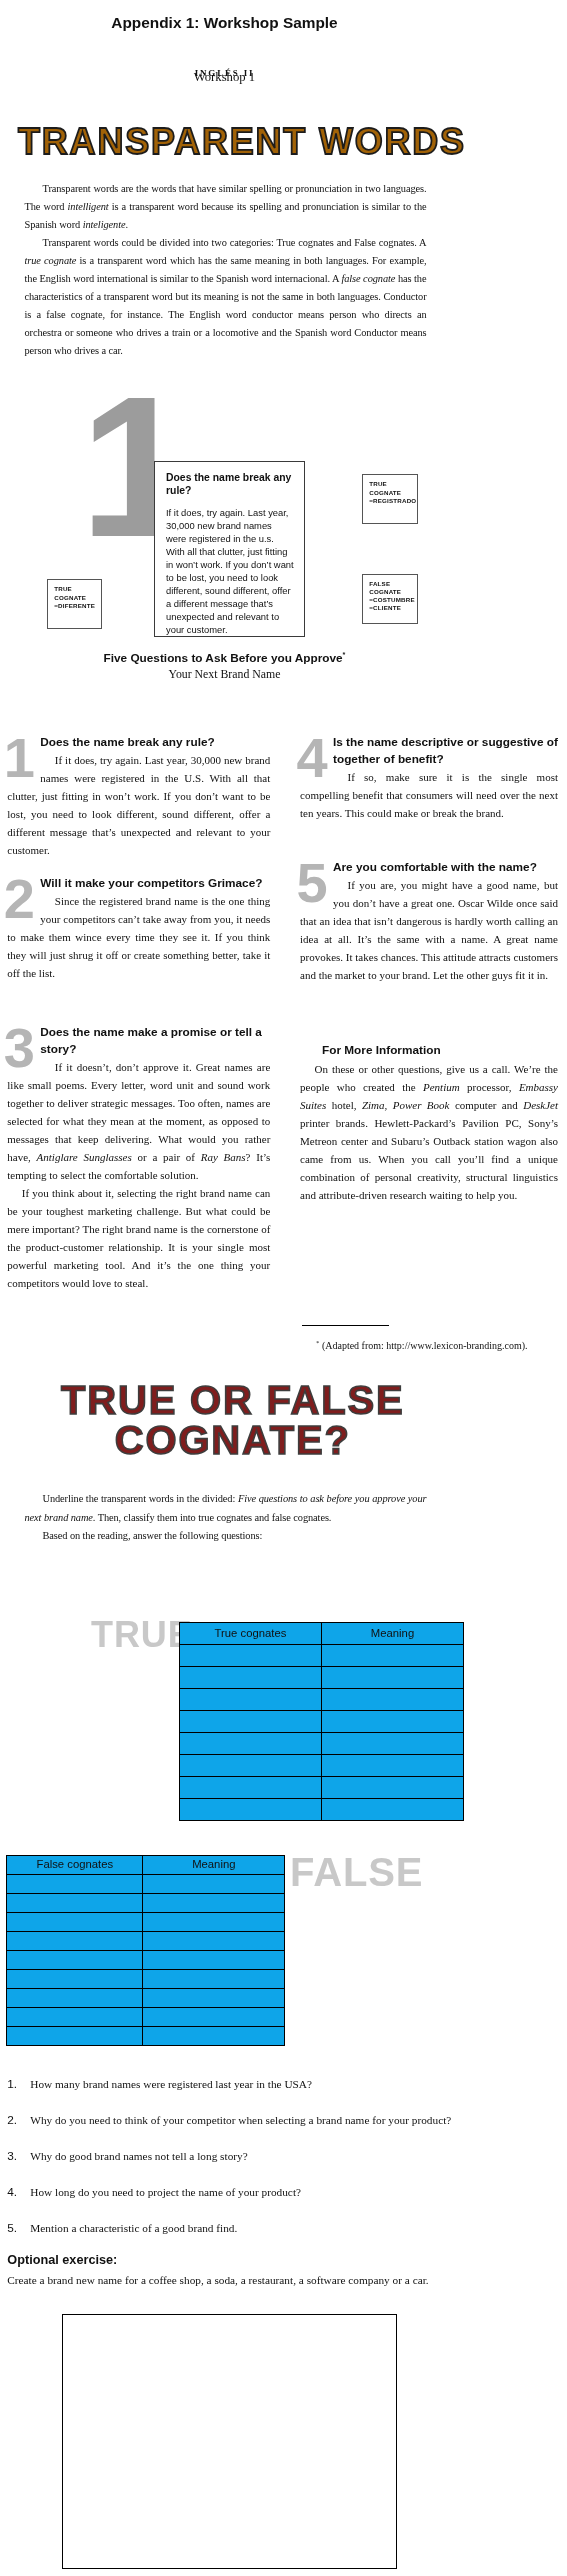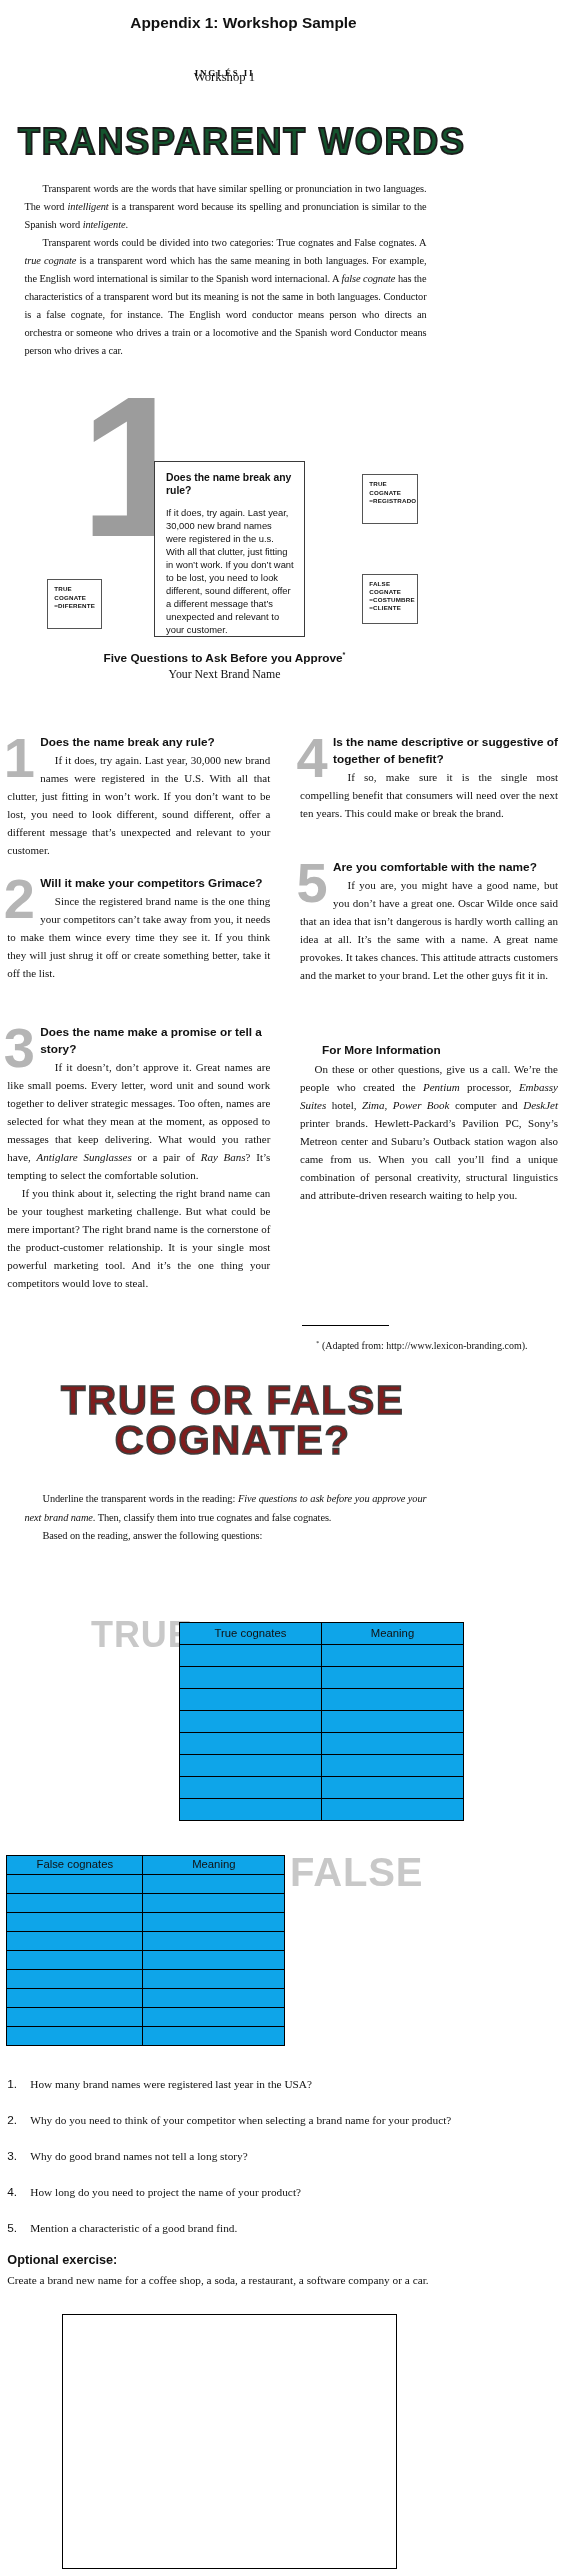--- a/index.html
+++ b/index.html
@@ -5,29 +5,29 @@
   html,body { margin:0; padding:0; background:#fff; }
   .page {
     position:relative; width:568px; height:2576px; background:#ffffff;
     font-family:"Liberation Serif", serif; color:#111; overflow:hidden;
   }
   .abs { position:absolute; }
   .center { text-align:center; }
   .sup { vertical-align:super; font-size:62%; }
 
   
-  .doc-title { top:12.7px; left:0; width:449px; font:700 15.4px/20px "Liberation Sans", sans-serif;margin-left:19px; }
+  .doc-title { top:12.7px; left:0; width:449px; font:700 15.4px/20px "Liberation Sans", sans-serif; }
   .course    { top:68px; left:0; width:449px; font:700 9px/11.8px "Liberation Serif", serif; letter-spacing:1.8px; }
   .workshop  { top:69px; left:0; width:449px; font:400 12.7px/16.3px "Liberation Serif", serif; }
 
   
   .outline-title {
     top:123px; left:18px; width:417px; text-align:center; white-space:nowrap;
     font:700 36px/38px "Liberation Sans", sans-serif; letter-spacing:1.8px;
-    color:#14532d; -webkit-text-stroke:1.8px #1c1c1c;
+    color:#a16207; -webkit-text-stroke:1.8px #1c1c1c;
   }
   .tof-title {
     top:1380px; left:7.3px; width:451px; text-align:center;
     font:700 40px/40px "Liberation Sans", sans-serif; letter-spacing:1.8px;
     color:#7f1d1d; -webkit-text-stroke:1.6px #3d3d3d;
   }
 
   
   .intro { top:180px; left:24.5px; width:402px; font-size:10.4px; line-height:18px;
            letter-spacing:-0.1px; text-align:justify; }
@@ -183,21 +183,21 @@
       <p class="footnote"><span class="sup">*</span><span>   (Adapted from: http://www.lexicon-branding.com).</span></p>
     </div>
   </div>
 
   <div class="abs tof-title">
     <div>TRUE OR FALSE</div>
     <div>COGNATE?</div>
   </div>
 
   <div class="abs instructions">
-    <p><span>Underline the transparent words in the reading: </span><span style="font-style: italic;">Five questions to ask before you approve your next brand name</span><span>. Then, classify them into true cognates and false cognates.</span></p>
+    <p><span>Underline the transparent words in the divided: </span><span style="font-style: italic;">Five questions to ask before you approve your next brand name</span><span>. Then, classify them into true cognates and false cognates.</span></p>
     <p>Based on the reading, answer the following questions:</p>
   </div>
 
   <div class="watermark wm-true">TRUE</div>
   <div class="abs true-table">
     <table class="fill-table">
       <thead>
         <tr>
           <th>True cognates</th>
           <th>Meaning</th>

